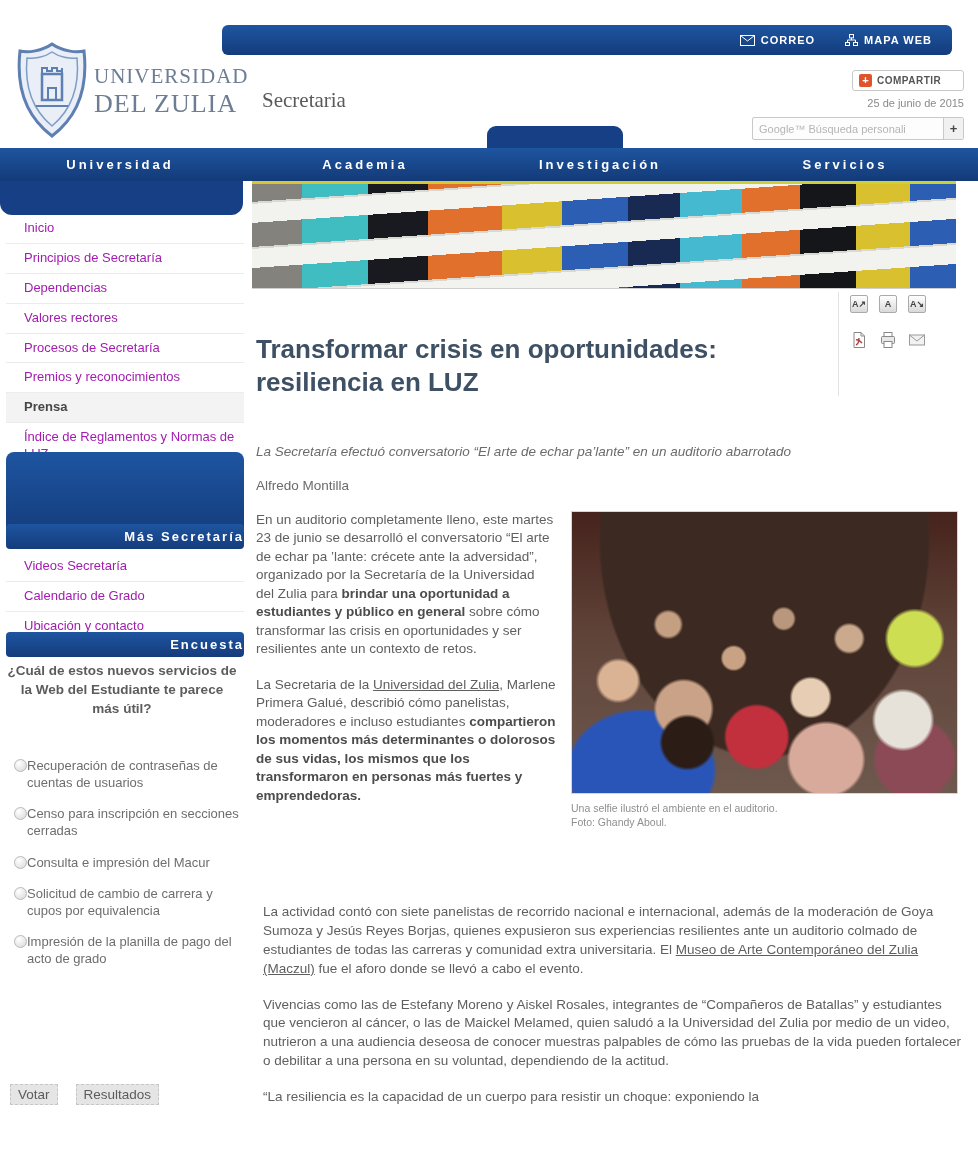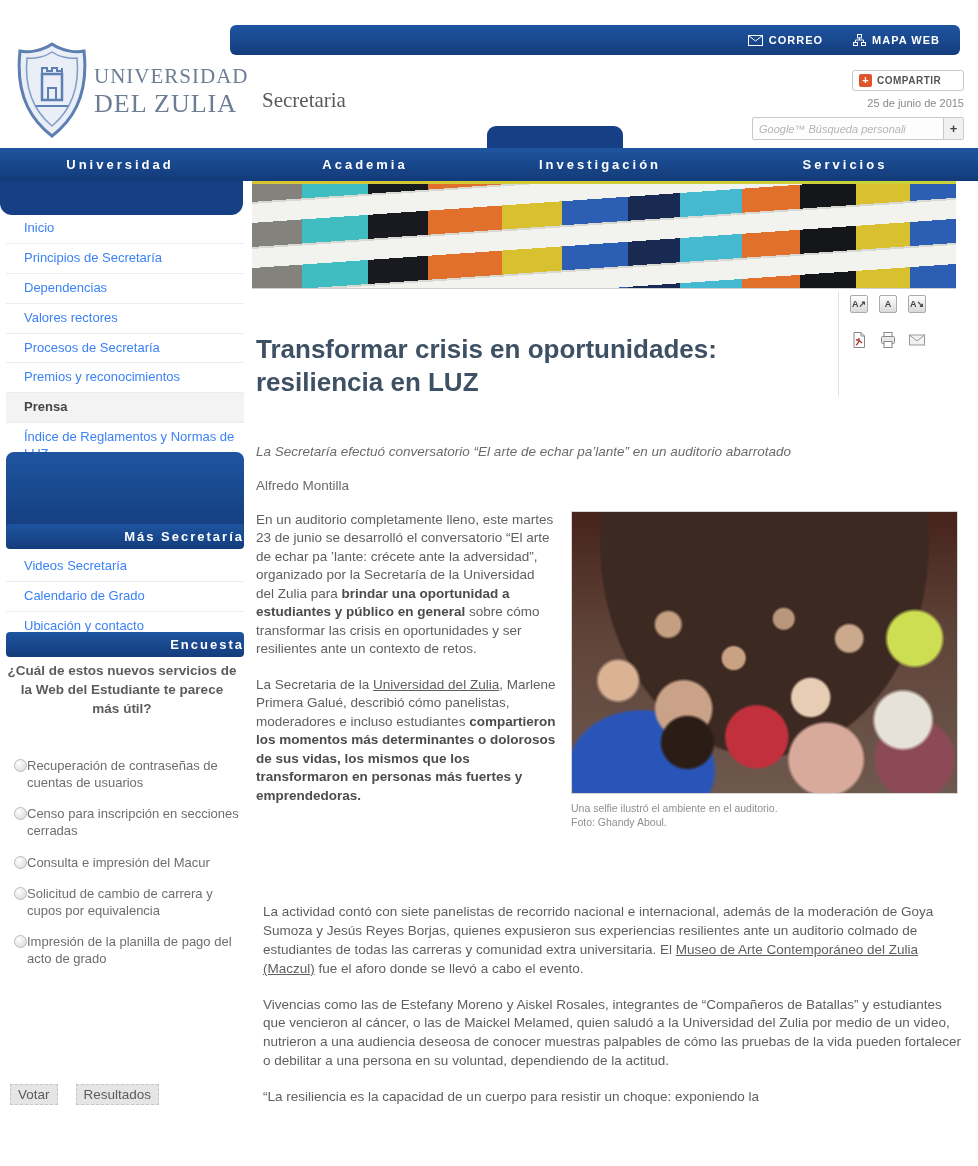--- a/index.html
+++ b/index.html
@@ -1,21 +1,21 @@
 <!DOCTYPE html>
 <html><head>
 <meta charset="utf-8">
 <style>
   * { margin:0; padding:0; box-sizing:border-box; }
   html,body { background:#ffffff; }
   body { font-family:"Liberation Sans", sans-serif; }
   .page { position:relative; width:978px; height:1166px; background:#fff; overflow:hidden; margin:0 auto; }
 
   
-  .topbar { position:absolute; left:230px; top:25px; width:730px; height:30px;
+  .topbar { position:absolute; left:222px; top:25px; width:730px; height:30px;
     background:linear-gradient(180deg,#1e55a0 0%,#143c7c 100%);
     border-radius:6px; display:flex; justify-content:flex-end; align-items:center;
     gap:30px; padding-right:20px; }
   .topbar-item { display:flex; align-items:center; gap:6px; color:#fff;
     font-size:11px; font-weight:bold; letter-spacing:1px; cursor:pointer; }
   .topbar-item svg { display:block; }
 
   
   .crest { position:absolute; left:14px; top:40px; width:76px; height:100px; }
   .brand { position:absolute; left:94px; top:64px; font-family:"Liberation Serif", serif; color:#6d7d93; }
@@ -28,21 +28,21 @@
     background:#fff; border:1px solid #c9c9c9; border-radius:3px;
     display:flex; align-items:center; gap:5px; padding:0 6px; cursor:pointer; }
   .compartir-plus { width:13px; height:13px; background:#e0542c; color:#fff; font-size:11px;
     font-weight:bold; text-align:center; line-height:13px; border-radius:2px; }
   .compartir-label { font-size:10px; font-weight:bold; color:#555; letter-spacing:0.5px; }
   .date { position:absolute; left:752px; top:97px; width:212px; text-align:right;
     font-size:11px; color:#8a8a8a; }
   .searchbox { position:absolute; left:752px; top:117px; width:212px; height:23px;
     border:1px solid #c9c9c9; border-radius:2px; background:#fdfdfd; display:flex; }
   .searchbox input { flex:1; border:0; outline:none; background:transparent; padding:0 6px;
-    font-size:11px; font-style:italic; color:#9a9a9a; font-family:"Liberation Sans", sans-serif; }
+    font-size:11px; color:#9a9a9a; font-family:"Liberation Sans", sans-serif; }
   .searchbox input::placeholder { color:#b5b5b5; }
   .search-go { width:20px; border-left:1px solid #c9c9c9; background:#f1f1f1; color:#444;
     font-size:13px; font-weight:bold; text-align:center; line-height:21px; cursor:pointer; }
 
   
   .nav-tab { position:absolute; left:487px; top:126px; width:136px; height:26px;
     background:#163f85; border-radius:9px 9px 0 0; }
   .navbar { position:absolute; left:0; top:148px; width:978px; height:33px;
     background:linear-gradient(180deg,#1e55a0 0%,#133a78 100%); }
   .nav-item { position:absolute; top:0; height:33px; line-height:33px; color:#fff;
@@ -57,21 +57,21 @@
     border-bottom:1px solid #cfcfcf;
     background-image:
       repeating-linear-gradient(-4deg, rgba(0,0,0,0) 0 24px, #f2f2ee 24px 43px, #d9d9d3 43px 45px),
       repeating-linear-gradient(90deg,
         #84827c 0 50px, #3fbdc1 50px 116px, #181a1f 116px 176px, #e0702c 176px 250px,
         #d9c02e 250px 310px, #2c5fb3 310px 376px, #182a52 376px 428px, #45b9cf 428px 490px,
         #e0702c 490px 548px, #14161a 548px 604px, #d9c02e 604px 658px, #2c5fb3 658px 704px); }
 
   
   .menu { position:absolute; left:6px; top:214px; width:238px; }
-  .menu-item { padding:6px 4px 6px 18px; font-size:13px; color:#3b82f6;
+  .menu-item { padding:6px 4px 6px 18px; font-size:13px; color:#a21caf;
     border-bottom:1px solid #ececec; line-height:1.3; cursor:pointer; }
   .menu-item.active { font-weight:bold; color:#464646; background:#f3f3f3; }
   .side-navy-block { position:absolute; left:6px; top:452px; width:238px; height:84px;
     background:linear-gradient(180deg,#1e55a0,#143c7c); border-radius:8px; }
   .side-header { position:absolute; left:6px; width:238px; height:25px;
     background:linear-gradient(180deg,#1e55a0,#143c7c); border-radius:4px;
     color:#fff; font-size:13px; font-weight:bold; letter-spacing:2px;
     text-align:right; line-height:25px; }
   .side-hdr-mas { top:524px; }
   .side-list { position:absolute; left:6px; top:552px; width:238px; }

